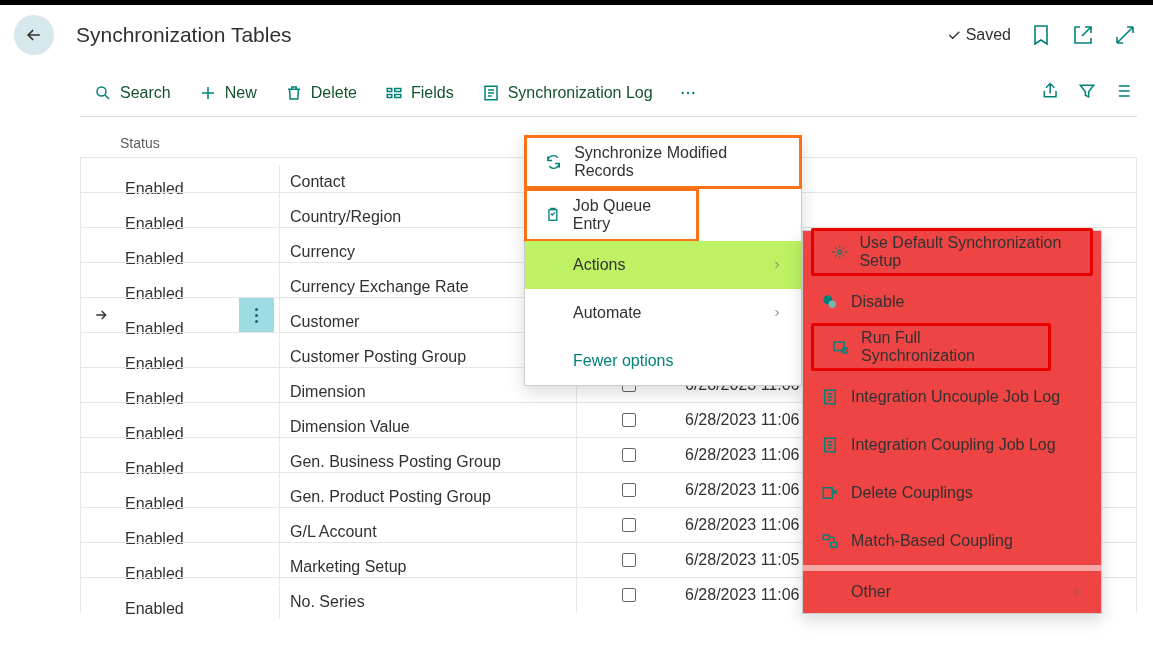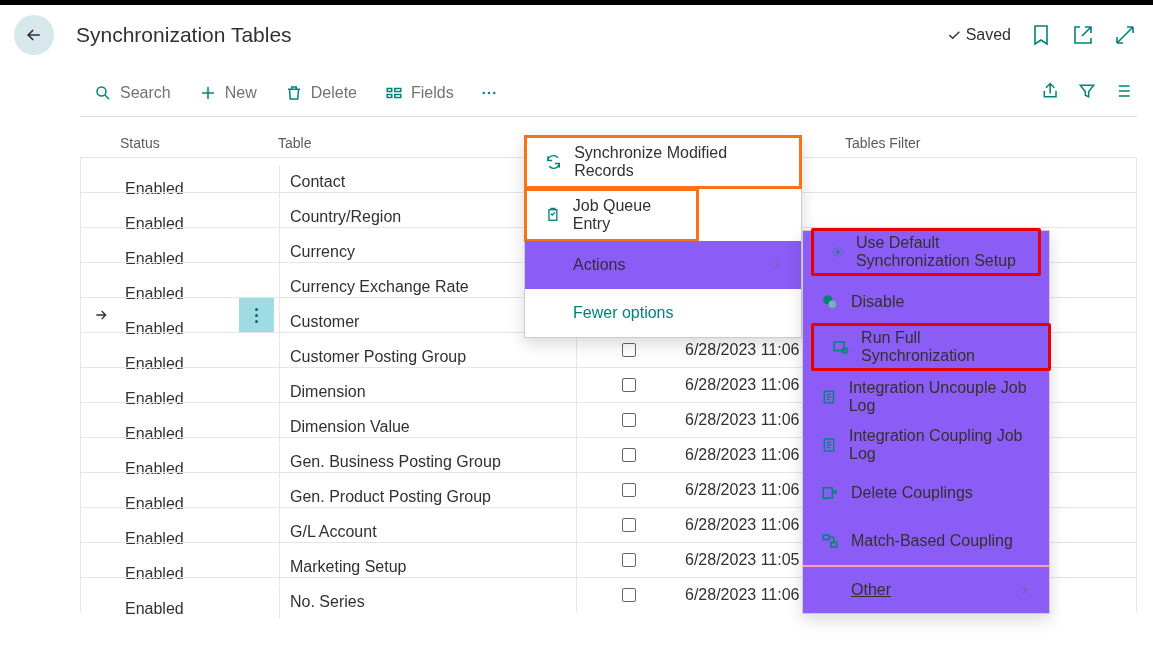--- a/index.html
+++ b/index.html
@@ -56,21 +56,21 @@
     margin: 4px 16px 0 80px;
     border-bottom: 1px solid #dcdcdc;
     position: relative;
   }
   .tbtn {
     display: flex; align-items: center; gap: 8px;
     padding: 0 14px; height:100%;
     cursor: pointer;
     white-space: nowrap;
     font-size: 16px;
-    color: #737373;
+    color: #14532d;
   }
   .tbtn.active { background:#e4e4e4; }
   .tbtn svg { width:18px; height:18px; }
   .tb-icon { color:#008277; }
   .toolbar-right {
     margin-left:auto;
     display:flex; align-items:center; gap:16px;
     padding-right:4px;
   }
   .toolbar-right .tri { cursor:pointer; }
@@ -141,31 +141,31 @@
   .mitem {
     display:flex; align-items:center; gap:12px;
     height:48px;
     padding:0 18px;
     cursor:pointer;
     font-size:16px;
     position:relative;
   }
   .mitem svg { width:18px; height:18px; }
   .mitem .chev { margin-left:auto; width:12px; height:12px; stroke:#666; }
-  .mitem.highlight { background:#8b5cf6; }
+  .mitem.highlight { background:#bef264; }
   .mitem.fewer { color:#008277; }
   .redbox { border:3px solid #f97316; margin:-1px; }
 
   
   .menu2 {
     position:absolute;
     left:802px;
     top:225px;
-    width:248px;
-    background:#8b5cf6;
+    width:300px;
+    background:#ef4444;
     border:1px solid #ccc;
     box-shadow:0 6px 16px rgba(0,0,0,.15);
     z-index:10;
   }
   .menu2 .mitem { height:48px; }
 
   
   .redwrap {
     border:3px solid #e60000;
     margin: -3px 8px 2px 8px;
@@ -231,20 +231,27 @@
   </div>
   <div class="tbtn">
     <svg class="tb-icon" viewBox="0 0 24 24" fill="none" stroke="#008277" stroke-width="2">
         <rect x="3" y="6" width="6" height="4"></rect>
         <rect x="13" y="6" width="8" height="4"></rect>
         <rect x="3" y="14" width="6" height="4"></rect>
         <rect x="13" y="14" width="8" height="4"></rect>
       </svg>
     <span>Fields</span>
   </div>
+  <div class="tbtn">
+    <svg class="tb-icon" viewBox="0 0 24 24" fill="none" stroke="#008277" stroke-width="2">
+        <rect x="4" y="3" width="16" height="18"></rect>
+        <path d="M8 8h8M8 12h8M8 16h5"></path>
+      </svg>
+    <span>Synchronization Log</span>
+  </div>
   <div class="tbtn" style="padding:0 12px;">
     <svg viewBox="0 0 24 24" width="22" height="22">
         <circle cx="5" cy="12" r="1.6" fill="#008277"></circle>
         <circle cx="12" cy="12" r="1.6" fill="#008277"></circle>
         <circle cx="19" cy="12" r="1.6" fill="#008277"></circle>
       </svg>
   </div>
   <div class="toolbar-right">
     <div class="tri">
       <svg viewBox="0 0 24 24" stroke-width="1.8">
@@ -261,21 +268,20 @@
           <path d="M7 6h13M7 12h13M7 18h13M4 6h.01M4 12h.01M4 18h.01"></path>
         </svg>
     </div>
   </div>
 </div>
 
 <div class="table-area">
   <div class="col-headers">
     <div class="col-gutter"></div>
     <div class="col-status">Status</div>
-    <div class="col-table">Table</div>
     <div class="col-chk"></div>
     <div class="col-date"></div>
     <div class="col-filter">Tables Filter</div>
   </div>
 
   <div class="rows" id="rows">
       <div class="row">
         <div class="col-gutter"></div>
         <div class="col-status cell">Enabled</div>
         <div class="col-table">Contact</div>
@@ -424,20 +430,27 @@
       <span>Job Queue Entry</span>
     </div>
   </div>
   <div class="mitem highlight">
     <span style="width:18px"></span>
     <span>Actions</span>
     <svg class="chev" viewBox="0 0 24 24" fill="none" stroke-width="2">
         <path d="M9 6l6 6-6 6"></path>
       </svg>
   </div>
+  <div class="mitem">
+    <span style="width:18px"></span>
+    <span>Automate</span>
+    <svg class="chev" viewBox="0 0 24 24" fill="none" stroke-width="2">
+        <path d="M9 6l6 6-6 6"></path>
+      </svg>
+  </div>
   <div class="mitem fewer">
     <span style="width:18px"></span>
     <span>Fewer options</span>
   </div>
 </div>
 
 <div class="menu2">
   <div class="redwrap">
     <div class="mitem">
       <svg viewBox="0 0 24 24" fill="#008277">
@@ -486,20 +499,20 @@
     <span>Delete Couplings</span>
   </div>
   <div class="mitem">
     <svg viewBox="0 0 24 24" fill="none" stroke="#008277" stroke-width="2">
         <rect x="3" y="4" width="8" height="6"></rect>
         <rect x="13" y="14" width="8" height="6"></rect>
         <path d="M11 7h6v7"></path>
       </svg>
     <span>Match-Based Coupling</span>
   </div>
-  <div class="mitem" style="border-top:2px solid #fca5a5;text-decoration:underline;">
+  <div class="mitem" style="border-top:6px solid #fca5a5;">
     <span style="width:18px"></span>
     <span>Other</span>
     <svg class="chev" viewBox="0 0 24 24" fill="none" stroke-width="2">
         <path d="M9 6l6 6-6 6"></path>
       </svg>
   </div>
 </div>
 
 </body></html>

